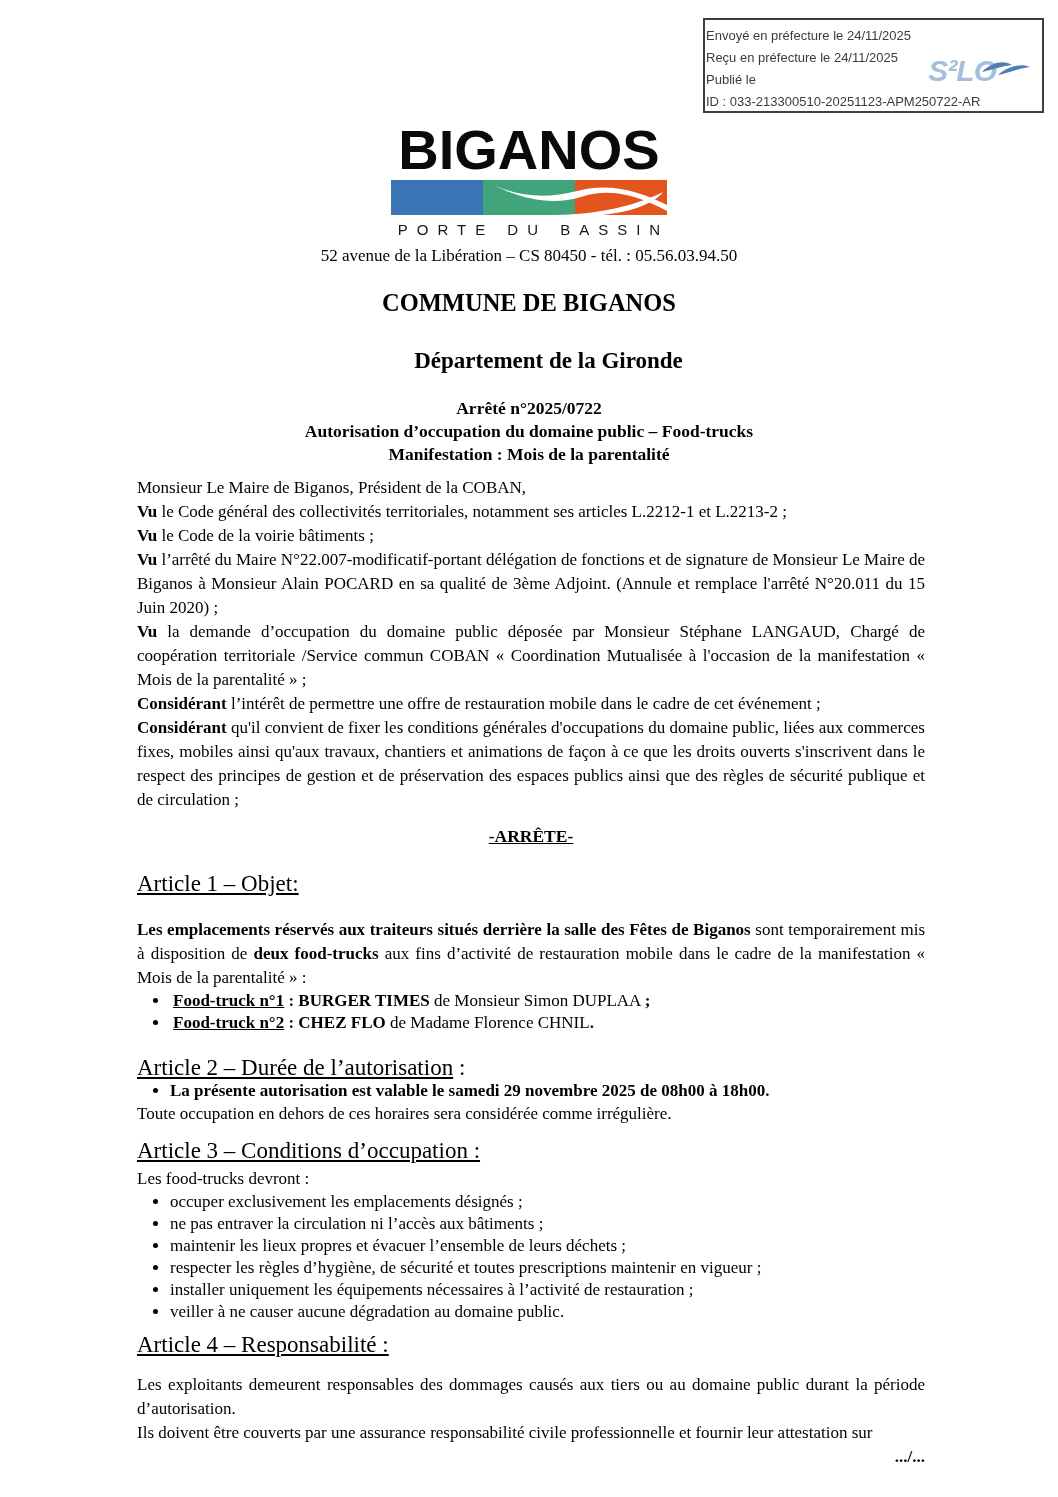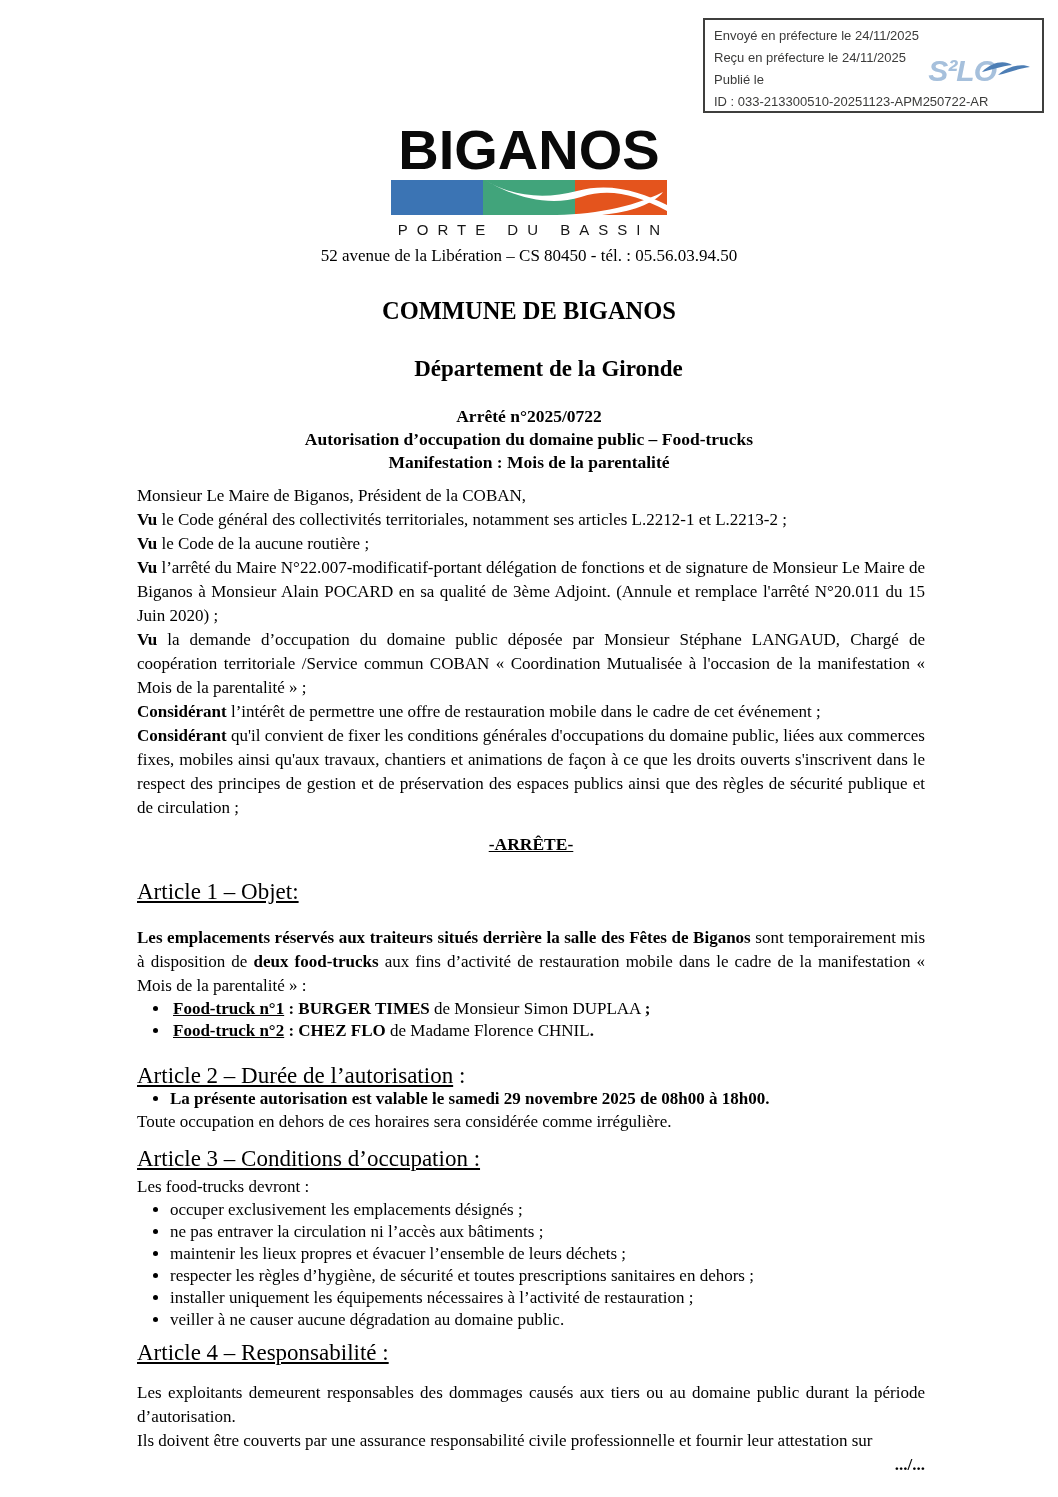--- a/index.html
+++ b/index.html
@@ -4,21 +4,21 @@
 <style>
   html,body { margin:0; padding:0; background:#888; }
   .page {
     position:relative; width:1058px; height:1497px; margin:0 auto;
     background:#ffffff; overflow:hidden; color:#000;
     font-family:"Liberation Serif", serif; font-size:17px;
   }
   
   .stamp {
     position:absolute; left:703px; top:18px; width:341px; height:95px;
-    border:2px solid #3f3f3d; box-sizing:border-box; padding:5px 0 0 9px;
+    border:2px solid #3f3f3d; box-sizing:border-box; padding:5px 0 0 1px;
     font-family:"Liberation Sans", sans-serif; font-size:13px; color:#3b3b3a;
     background:#fff;
   }
   .stamp-line { height:22px; line-height:22px; white-space:nowrap; }
   .s2lo {
     position:absolute; right:10px; top:34px;
     font-family:"Liberation Sans", sans-serif;
     font-style:italic; font-weight:bold; font-size:30px; color:#a6c0dc;
     letter-spacing:-1px; display:flex; align-items:center;
   }
@@ -33,21 +33,21 @@
   .band-blue   { fill:#3b74b4; }
   .band-green  { fill:#41a47b; }
   .band-orange { fill:#e4541d; }
   .band-wave   { fill:#ffffff; }
   .logo-tagline {
     font-family:"Liberation Sans", sans-serif; font-size:15px; line-height:19px;
     letter-spacing:9px; margin-top:5px; color:#161616; text-indent:9px;
   }
   .org-address { font-size:17px; line-height:22px; margin-top:6px; }
   
-  .org-title { text-align:center; font-weight:bold; font-size:24.5px; line-height:31px; margin-top:28px; }
+  .org-title { text-align:center; font-weight:bold; font-size:24.5px; line-height:31px; margin-top:20px; }
   .org-dept  { text-align:center; font-weight:bold; font-size:23px;   line-height:29px; margin-top:28px;padding-left:39px; }
   .decree-block { text-align:center; font-weight:bold; font-size:17.5px; line-height:23px; margin-top:22px; }
   
   .content { margin:0 133px 0 137px; }
   .body-text { text-align:justify; line-height:24px; margin:0; }
   .preamble { margin-top:10px; }
   .arrete { margin-top:12px; text-align:center; font-weight:bold; font-size:17.5px; line-height:24px; }
   .arrete span { text-decoration:underline; }
   .article-h { font-weight:normal; font-size:23px; line-height:24px; }
   .article-h .h-underline { text-decoration:underline; }
@@ -107,21 +107,21 @@
     <div>Arrêté n°2025/0722</div>
     <div>Autorisation d’occupation du domaine public – Food-trucks</div>
     <div>Manifestation : Mois de la parentalité</div>
   </div>
 
   <div class="content">
 
     <div class="preamble">
       <p class="body-text"><span>Monsieur Le Maire de Biganos, Président de la COBAN,</span></p>
       <p class="body-text"><span style="font-weight: bold;">Vu</span><span> le Code général des collectivités territoriales, notamment ses articles L.2212-1 et L.2213-2 ;</span></p>
-      <p class="body-text"><span style="font-weight: bold;">Vu</span><span> le Code de la aucune routière ;</span></p>
+      <p class="body-text"><span style="font-weight: bold;">Vu</span><span> le Code de la voirie bâtiments ;</span></p>
       <p class="body-text"><span style="font-weight: bold;">Vu</span><span> l’arrêté du Maire N°22.007-modificatif-portant délégation de fonctions et de signature de Monsieur Le Maire de Biganos à Monsieur Alain POCARD en sa qualité de 3ème Adjoint. (Annule et remplace l'arrêté N°20.011 du 15 Juin 2020) ;</span></p>
       <p class="body-text"><span style="font-weight: bold;">Vu</span><span> la demande d’occupation du domaine public déposée par Monsieur Stéphane LANGAUD, Chargé de coopération territoriale /Service commun COBAN « Coordination Mutualisée à l'occasion de la manifestation « Mois de la parentalité » ;</span></p>
       <p class="body-text"><span style="font-weight: bold;">Considérant</span><span> l’intérêt de permettre une offre de restauration mobile dans le cadre de cet événement ;</span></p>
       <p class="body-text"><span style="font-weight: bold;">Considérant</span><span> qu'il convient de fixer les conditions générales d'occupations du domaine public, liées aux commerces fixes, mobiles ainsi qu'aux travaux, chantiers et animations de façon à ce que les droits ouverts s'inscrivent dans le respect des principes de gestion et de préservation des espaces publics ainsi que des règles de sécurité publique et de circulation ;</span></p>
     </div>
 
     <div class="arrete">
       <span>-ARRÊTE-</span>
     </div>
 
@@ -143,21 +143,21 @@
     <p class="body-text a2-note">Toute occupation en dehors de ces horaires sera considérée comme irrégulière.</p>
 
     <div class="article-h a3-h">
       <span class="h-underline">Article 3 – Conditions d’occupation :</span>
     </div>
     <p class="body-text a3-intro">Les food-trucks devront :</p>
     <ul class="doc-list a3-list">
       <li>occuper exclusivement les emplacements désignés ;</li>
       <li>ne pas entraver la circulation ni l’accès aux bâtiments ;</li>
       <li>maintenir les lieux propres et évacuer l’ensemble de leurs déchets ;</li>
-      <li>respecter les règles d’hygiène, de sécurité et toutes prescriptions sanitaires en dehors ;</li>
+      <li>respecter les règles d’hygiène, de sécurité et toutes prescriptions maintenir en vigueur ;</li>
       <li>installer uniquement les équipements nécessaires à l’activité de restauration ;</li>
       <li>veiller à ne causer aucune dégradation au domaine public.</li>
     </ul>
 
     <div class="article-h a4-h">
       <span class="h-underline">Article 4 – Responsabilité :</span>
     </div>
     <p class="body-text a4-para1">Les exploitants demeurent responsables des dommages causés aux tiers ou au domaine public durant la période d’autorisation.</p>
     <p class="body-text a4-para2">Ils doivent être couverts par une assurance responsabilité civile professionnelle et fournir leur attestation sur</p>
 

